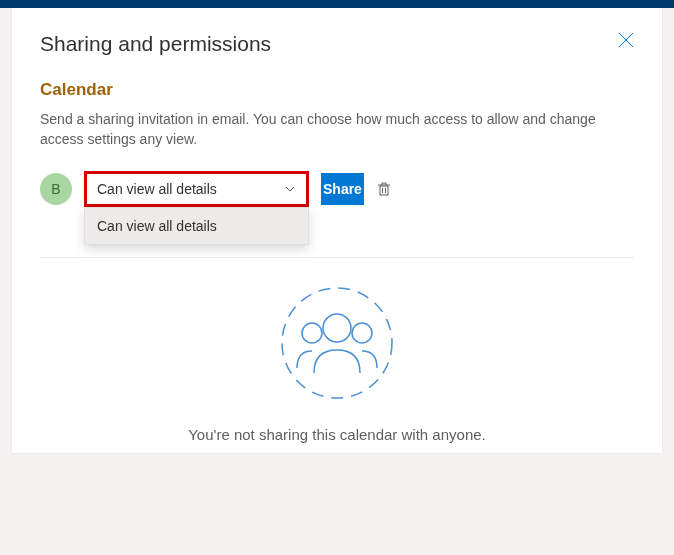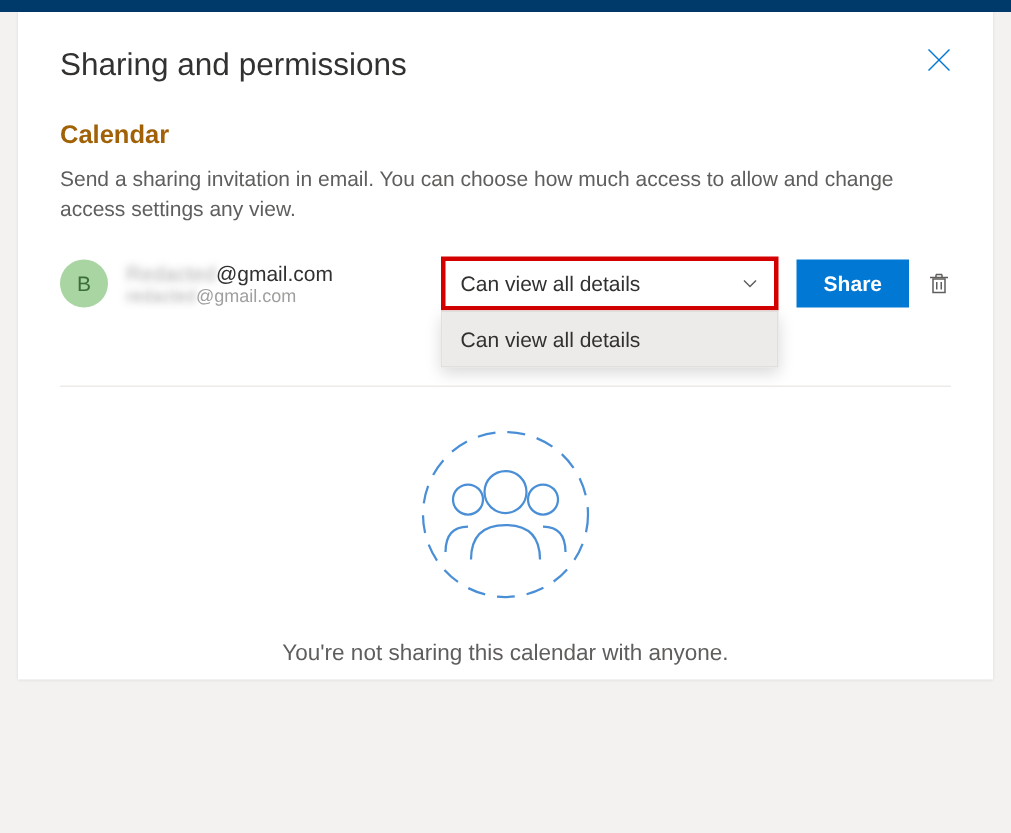--- a/index.html
+++ b/index.html
@@ -117,21 +117,21 @@
     cursor: pointer;
   }
   .dropdown-item.selected {
     background: #edebe9;
   }
   .share-btn {
     background: #0078d4;
     color: #fff;
     border: none;
     height: 32px;
-    padding: 0 18px;
+    padding: 0 2px;
     font-size: 14px;
     font-weight: 600;
     cursor: pointer;
     flex-shrink: 0;
   }
   .trash-btn {
     color: #605e5c;
     cursor: pointer;
     flex-shrink: 0;
     display: flex;
@@ -176,28 +176,20 @@
     </svg>
   </div>
 
   <div class="subtitle">Calendar</div>
 
   <p class="desc">Send a sharing invitation in email. You can choose how much access to allow and change access settings any view.</p>
 
   <div class="row">
     <div class="avatar">
       <span>B</span>
-    </div>
-    <div class="user-info">
-      <div class="user-primary">
-        <span class="blurred">Redacted</span><span>@gmail.com</span>
-      </div>
-      <div class="user-secondary">
-        <span class="blurred">redacted</span><span>@gmail.com</span>
-      </div>
     </div>
 
     <div class="dropdown-wrap">
       <div class="dropdown">
         <span>Can view all details</span>
         <svg class="chevron" width="12" height="12" viewBox="0 0 12 12" fill="none" stroke="currentColor" stroke-width="1">
           <polyline points="2,4 6,8 10,4"></polyline>
         </svg>
       </div>
       <div class="dropdown-menu">

